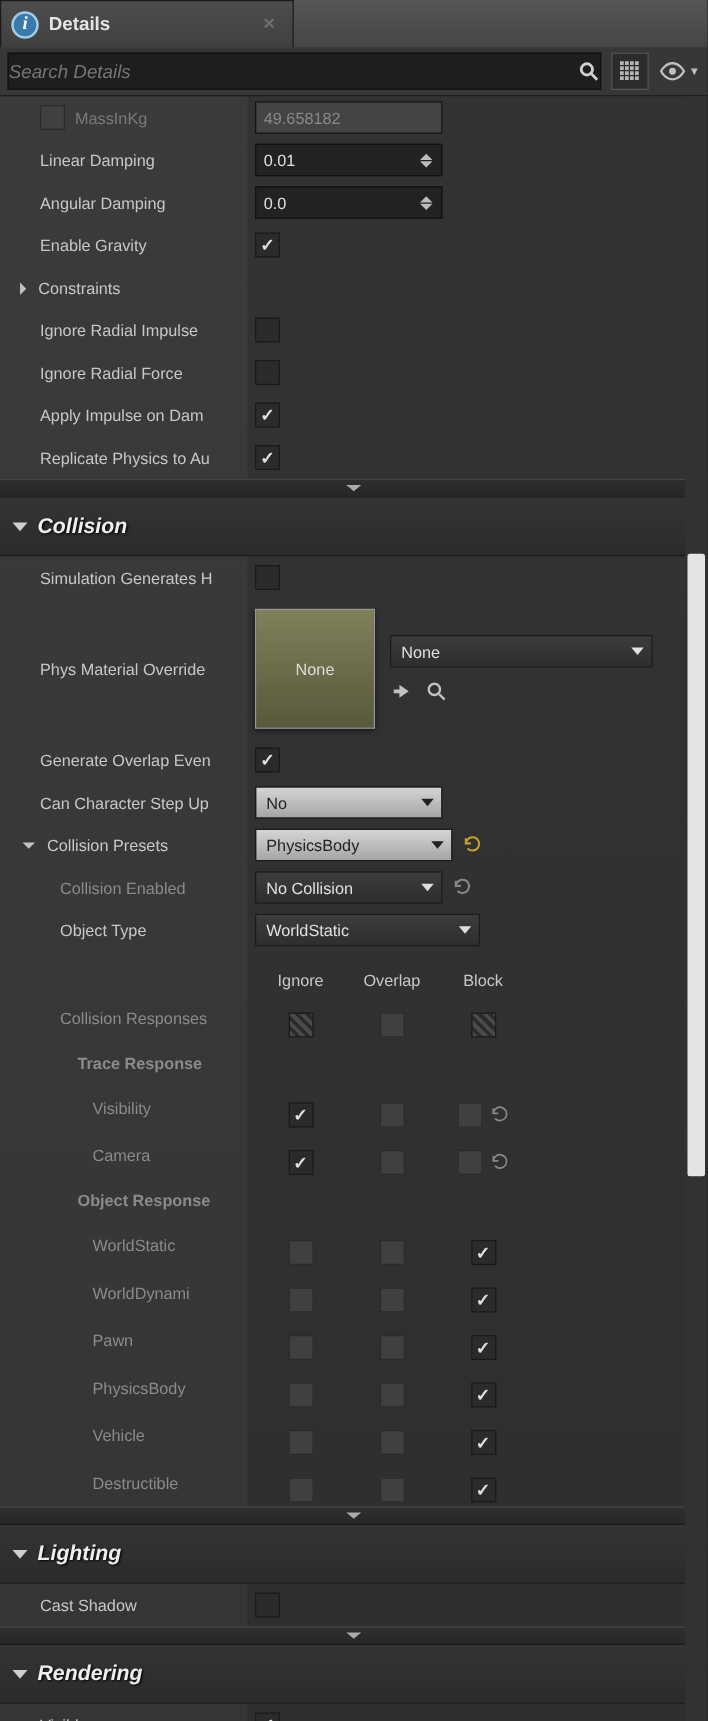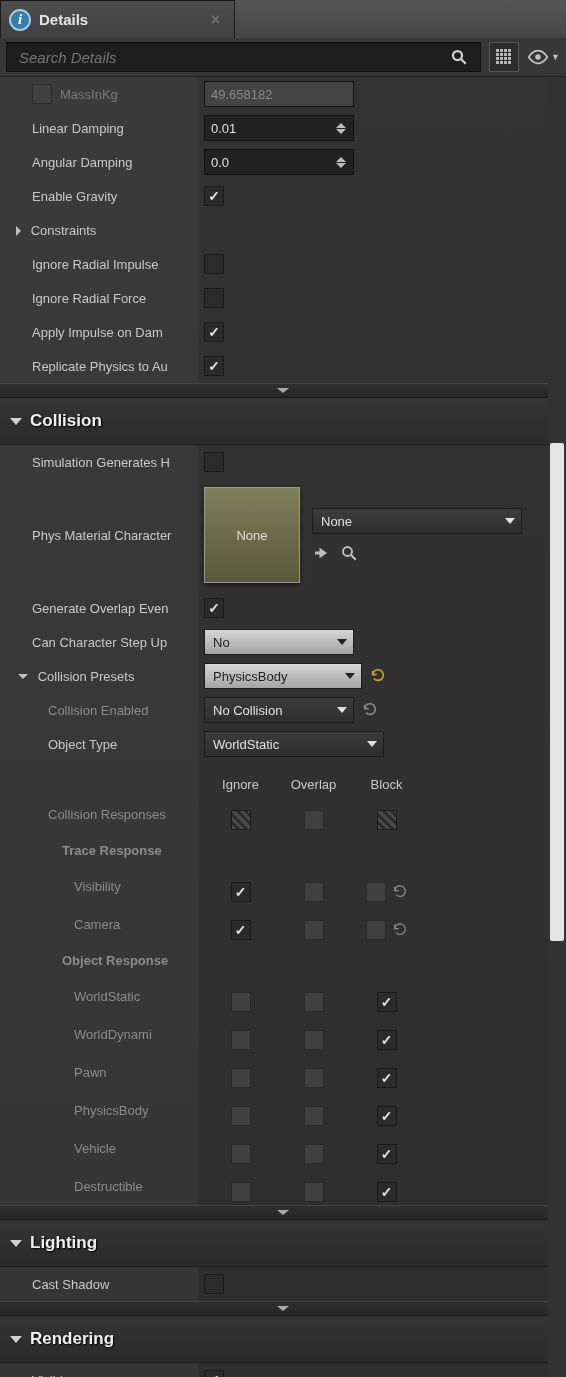--- a/index.html
+++ b/index.html
@@ -67,21 +67,21 @@
     background: #373737;
     border-bottom: 1px solid #1e1e1e;
   }
   .search-box {
     flex: 1;
     display: flex;
     align-items: center;
     background: #1e1e1e;
     border: 1px solid #111;
     height: 30px;
-    padding: 0 12px;
+    padding: 0 0;
   }
   .search-box input {
     flex: 1;
     background: transparent;
     border: none;
     outline: none;
     color: #bdbdbd;
     font-size: 15px;
     font-style: italic;
   }
@@ -211,20 +211,21 @@
     background: linear-gradient(#343434,#2b2b2b);
     border-top:1px solid #1a1a1a;
     border-bottom:1px solid #1a1a1a;
     height: 48px;
     display:flex;align-items:center;
     padding-left:10px;
     font-size:17px;
     font-weight:700;
     color:#efefef;
     text-shadow: 1px 1px 2px #000;
+    font-style: italic;
   }
   .section-hdr .tri {
     display:inline-block;
     width:0;height:0;
     border-left:6px solid transparent;
     border-right:6px solid transparent;
     border-top:7px solid #d0d0d0;
     margin-right:8px;
   }
   .section-collapse-bar {
@@ -443,21 +444,21 @@
     </div>
 
     <div class="prop-row">
       <div class="prop-label"><span>Simulation Generates H</span></div>
       <div class="value-col">
         <div class="checkbox"></div>
       </div>
     </div>
 
     <div class="prop-row asset-row">
-      <div class="prop-label"><span>Phys Material Character</span></div>
+      <div class="prop-label"><span>Phys Material Override</span></div>
       <div class="value-col">
         <div class="thumb">
           <span>None</span>
         </div>
         <div class="asset-right">
           <div class="dropdown dark wide">
             <span>None</span>
           </div>
           <div class="asset-icons">
             <span>

